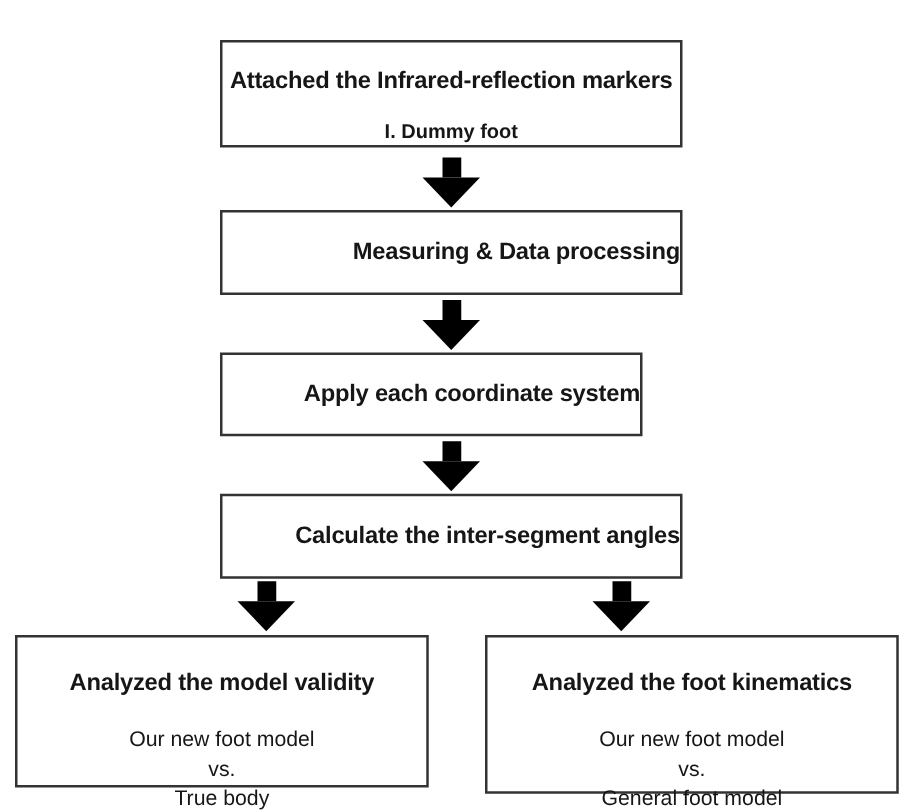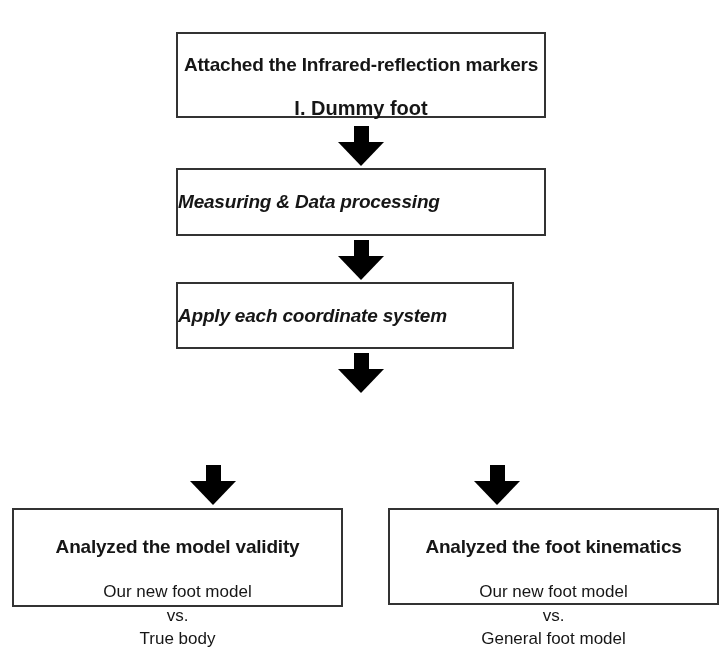--- a/index.html
+++ b/index.html
@@ -19,36 +19,35 @@
   .box {
     position: absolute;
     box-sizing: border-box;
     border: 2px solid var(--border, #333333);
     background: #ffffff;
     text-align: center;
   }
   .box-single {
     display: flex;
     align-items: center;
-    justify-content: flex-start;
-    font-style: italic;
+    justify-content: flex-end;
   }
   .box-title {
     font-weight: bold;
     font-size: 19px;
     letter-spacing: -0.2px;
     line-height: 22px;
   }
   .box-items {
     display: flex;
     justify-content: center;
     gap: 104px;
     margin-top: 21px;
     font-weight: bold;
-    font-size: 20px;
+    font-size: 16px;
   }
   .box-top-pad {
     padding-top: 27px;
   }
   .sub-lines {
     margin-top: 22px;
     font-weight: normal;
     font-size: 17px;
     line-height: 23.5px;
   }
@@ -103,40 +102,43 @@
 
   <div class="box box-single" style="left:176px; top:282px; width:338px; height:67px;">
     <div class="box-title">Apply each coordinate system</div>
   </div>
 
   <div class="arrow" style="left:338px; top:353px;">
     <div class="stem"></div>
     <div class="head"></div>
   </div>
 
+  <div class="box box-single" style="left:176px; top:395px; width:370px; height:68px;">
+    <div class="box-title">Calculate the inter-segment angles</div>
+  </div>
 
   <div class="arrow" style="left:190px; top:465px;">
     <div class="stem"></div>
     <div class="head"></div>
   </div>
   <div class="arrow" style="left:474px; top:465px;">
     <div class="stem"></div>
     <div class="head"></div>
   </div>
 
-  <div class="box" style="left:12px; top:508px; width:331px; height:99px; padding-top:26px;">
+  <div class="box" style="left:12px; top:508px; width:331px; height:122px; padding-top:26px;">
     <div class="box-title">Analyzed the model validity</div>
     <div class="sub-lines">
       <div>Our new foot model</div>
       <div>vs.</div>
       <div>True body</div>
     </div>
   </div>
 
-  <div class="box" style="left:388px; top:508px; width:331px; height:97px; padding-top:26px;">
+  <div class="box" style="left:388px; top:508px; width:331px; height:127px; padding-top:26px;">
     <div class="box-title">Analyzed the foot kinematics</div>
     <div class="sub-lines">
       <div>Our new foot model</div>
       <div>vs.</div>
       <div>General foot model</div>
     </div>
   </div>
 
 </div>
 

